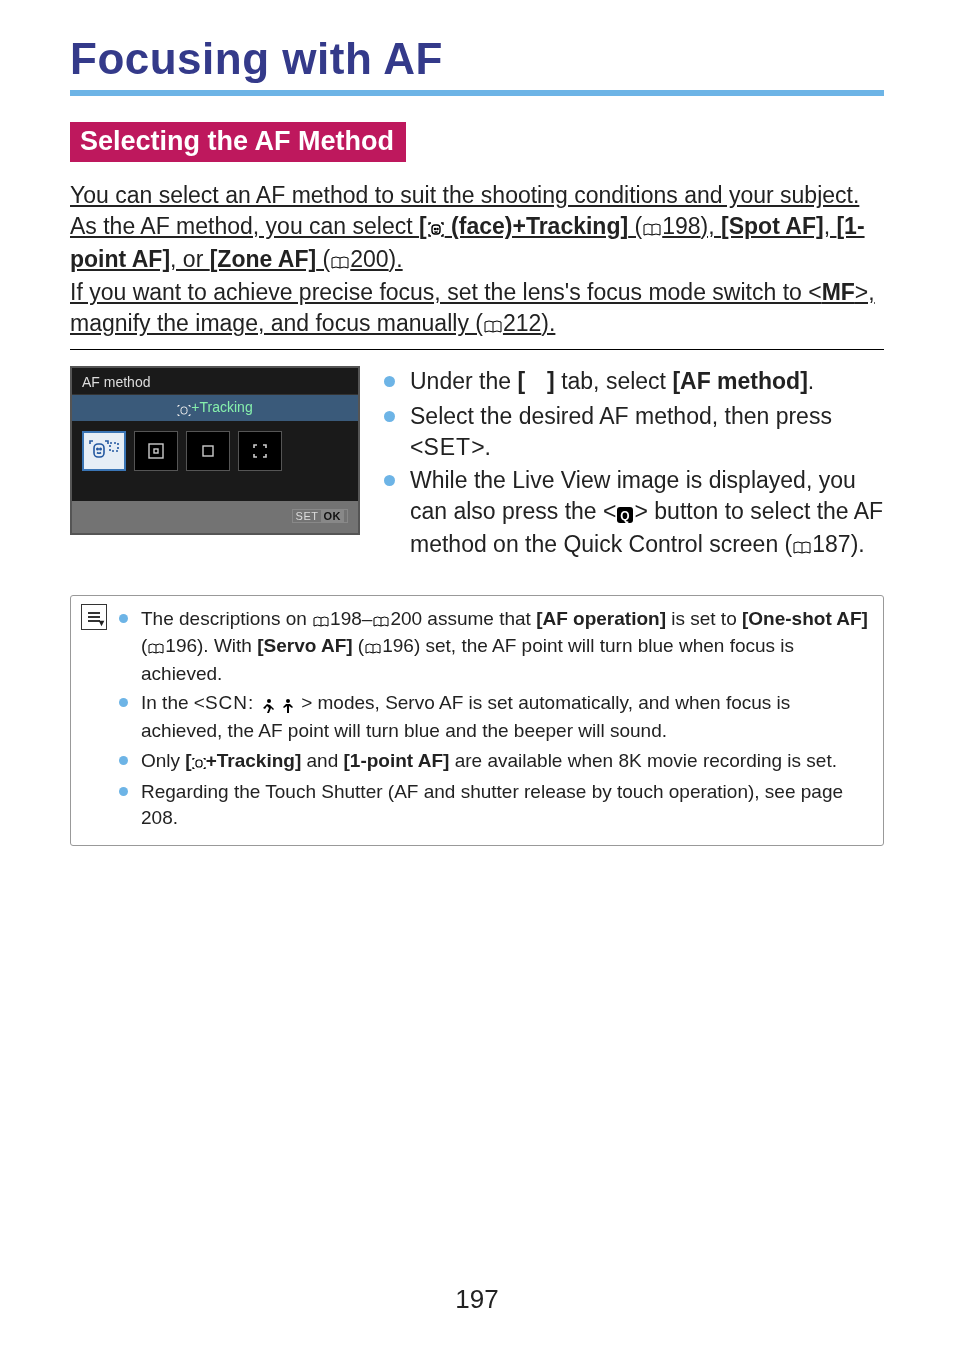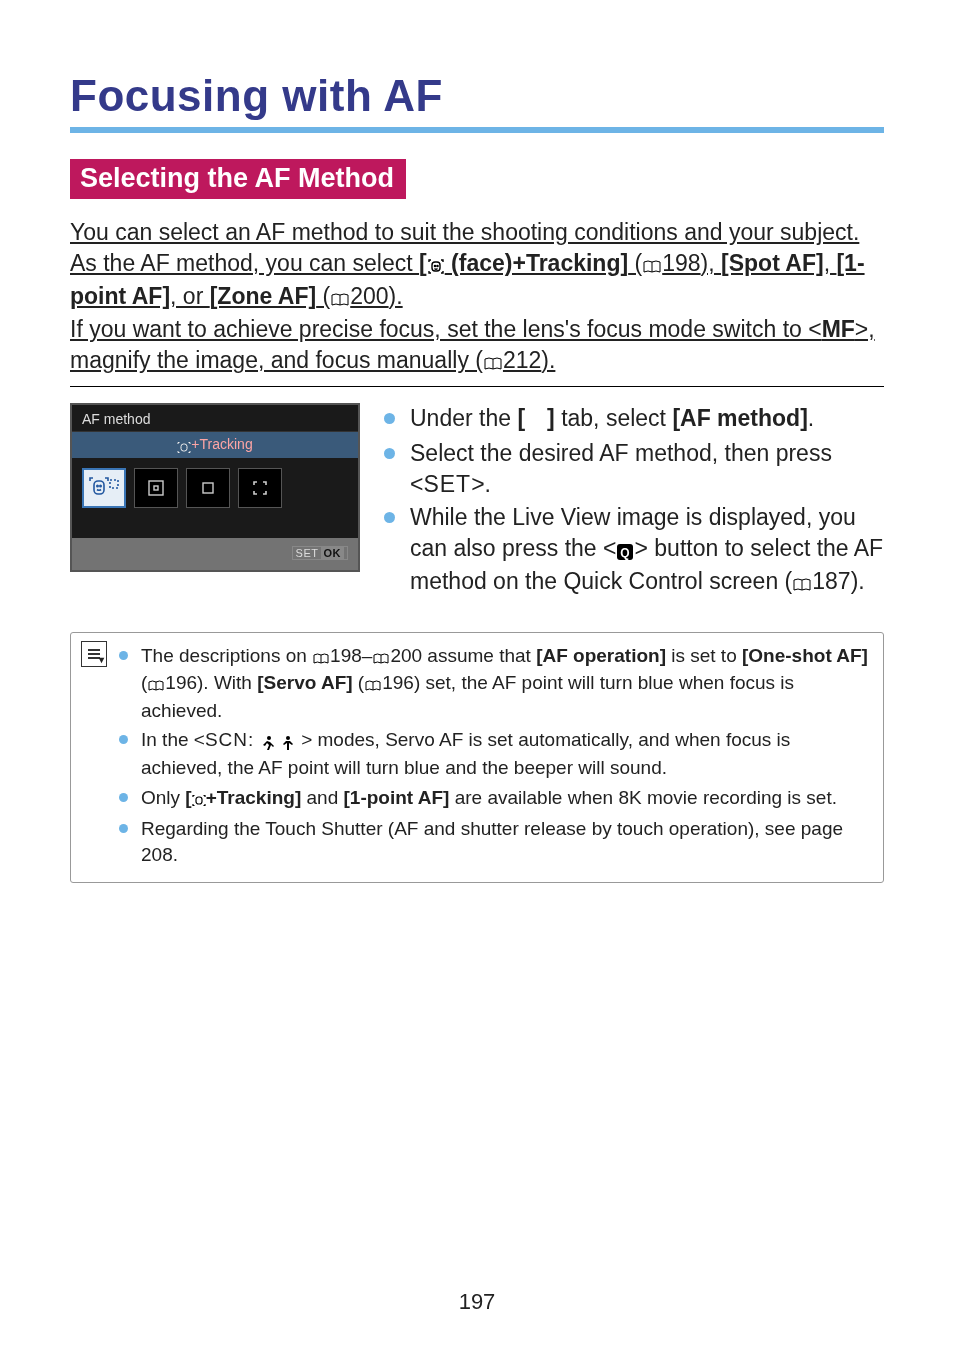--- a/index.html
+++ b/index.html
@@ -6,21 +6,21 @@
   html, body {
     margin: 0;
     padding: 0;
     background: #fff;
     color: #222;
     font-family: Arial, Helvetica, sans-serif;
   }
   .page {
     width: 954px;
     min-height: 1345px;
-    padding: 71px 70px 40px 70px;
+    padding: 34px 70px 40px 70px;
     position: relative;
   }
   h1.title {
     font-size: 44px;
     font-weight: bold;
     color: #343a8a;
     margin: 0 0 6px 0;
     letter-spacing: 0.5px;
   }
   .title-underline {
@@ -144,21 +144,21 @@
     font-size: 14px;
   }
   .cam-header {
     padding: 6px 10px 4px 10px;
     font-size: 14px;
     border-bottom: 1px solid #333;
   }
   .cam-subheader {
     text-align: center;
     background: #3a5a7a;
-    color: #fca5a5;
+    color: #86efac;
     padding: 4px 0;
     font-size: 14px;
   }
   .cam-options {
     display: flex;
     gap: 8px;
     padding: 10px 10px 30px 10px;
     background: #1a1a1a;
   }
   .cam-opt {
@@ -213,21 +213,21 @@
   }
   .set-inline {
     font-family: Arial, sans-serif;
     letter-spacing: 1px;
   }
   .pagenum {
     position: absolute;
     bottom: 30px;
     left: 0; right: 0;
     text-align: center;
-    font-size: 22px;
+    font-size: 26px;
     color: #222;
     margin-top: 32px;
   }
 </style>
 </head>
 <body>
 
 <div class="page">
 
   <h1 class="title">Focusing with AF</h1>

